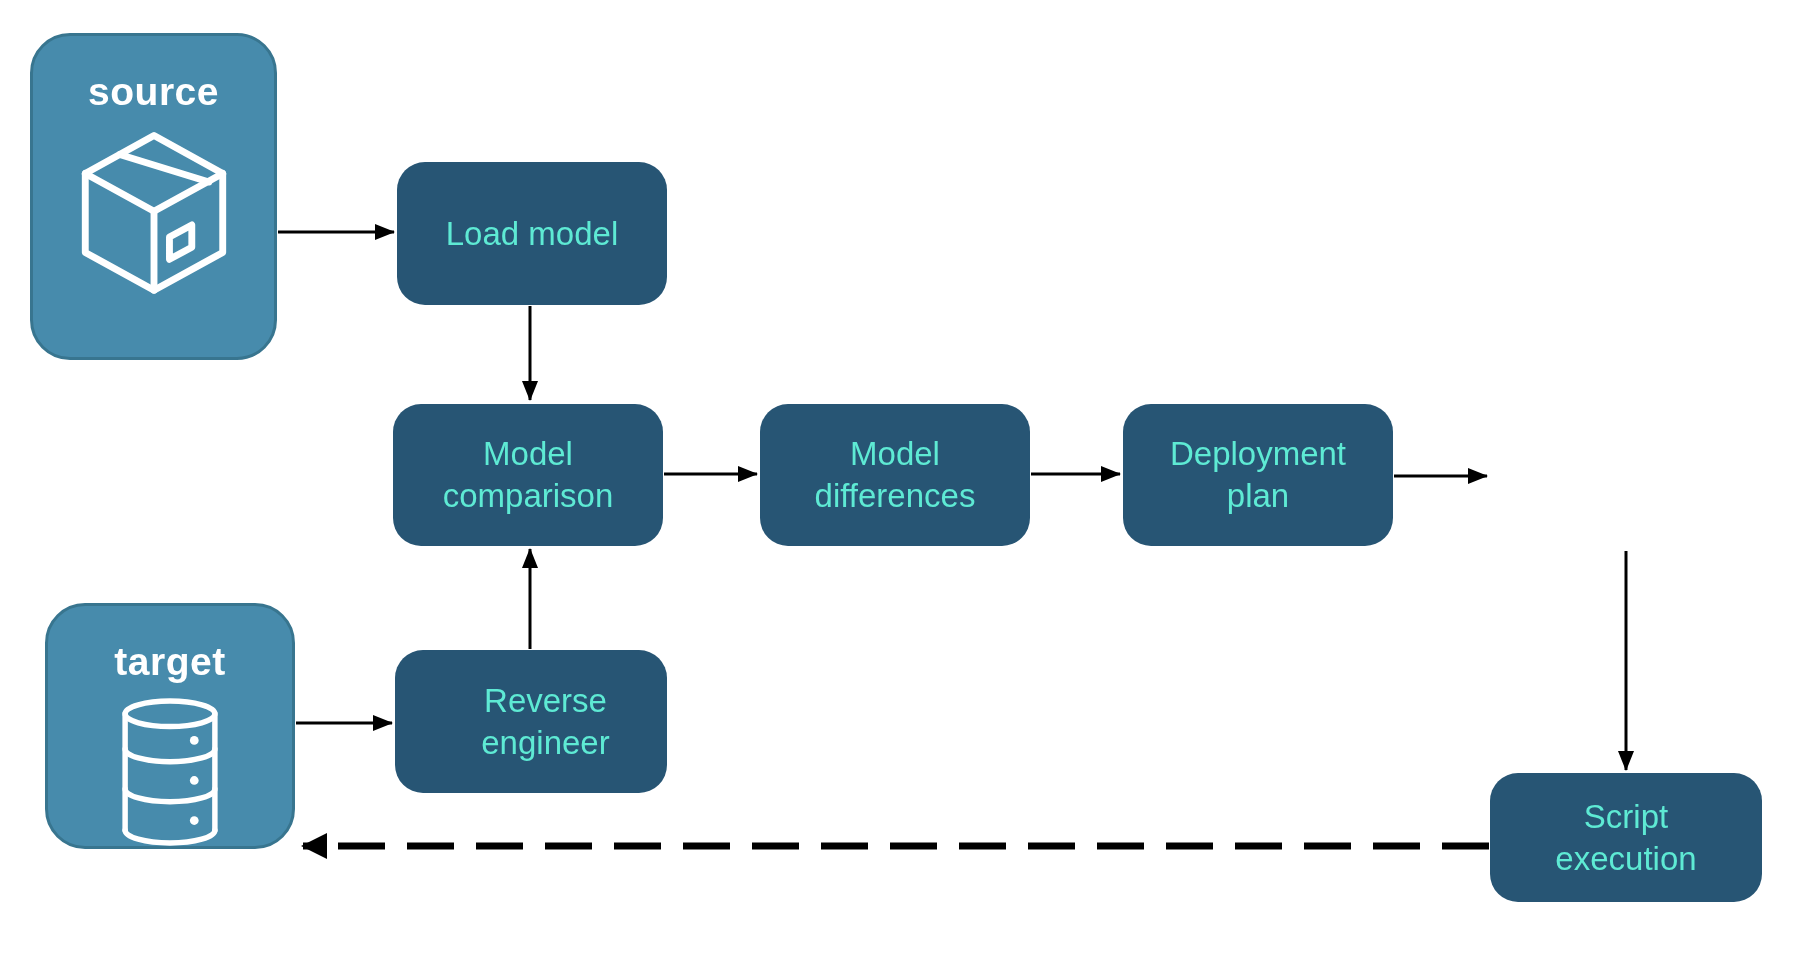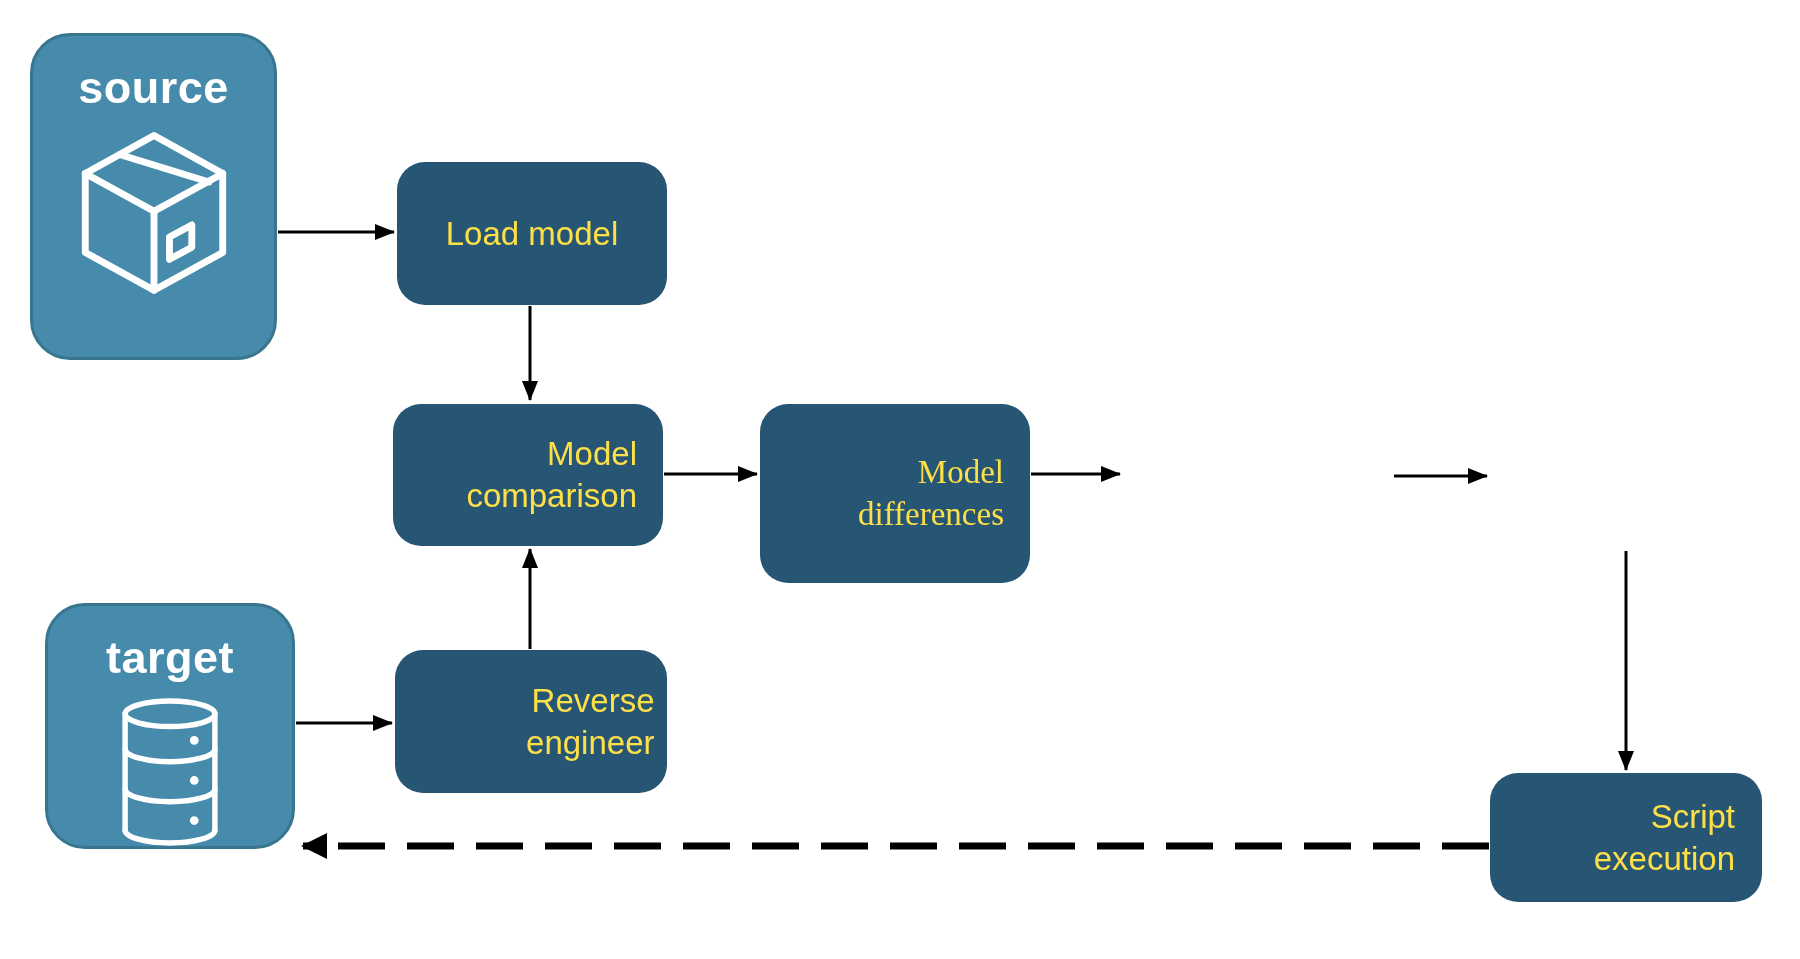--- a/index.html
+++ b/index.html
@@ -22,49 +22,49 @@
     box-sizing: border-box;
   }
   .node.process {
     background: #275574;
     border-radius: 28px;
     display: flex;
     align-items: center;
     justify-content: center;
   }
   .process-label {
-    color: #fde047;
+    color: #5eead4;
     font-size: 33px;
     font-weight: 400;
     line-height: 1.26;
-    text-align: right;
+    text-align: center;
     max-width: 218px;
   }
   .node.endpoint {
     background: #478bac;
     border: 3px solid #38758f;
     border-radius: 40px;
     display: flex;
     flex-direction: column;
     align-items: center;
   }
   .endpoint-label {
     color: #ffffff;
-    font-size: 45px;
+    font-size: 39px;
     font-weight: 700;
     letter-spacing: 0.5px;
     text-align: center;
-    margin-top: 26px;
+    margin-top: 34px;
   }
   .endpoint-icon { display: block; }
   #node-source   { left: 30px;   top: 33px;  width: 247px; height: 327px; }
   #node-target   { left: 45px;   top: 603px; width: 250px; height: 246px; }
   #node-load-model        { left: 397px;  top: 162px; width: 270px; height: 143px; }
   #node-model-comparison  { left: 393px;  top: 404px; width: 270px; height: 142px; }
-  #node-model-differences { left: 760px;  top: 404px; width: 270px; height: 179px; font-family: Liberation Serif, serif; }
+  #node-model-differences { left: 760px;  top: 404px; width: 270px; height: 142px; }
   #node-deployment-plan   { left: 1123px; top: 404px; width: 270px; height: 142px; }
   #node-script-generation { left: 1490px; top: 405px; width: 272px; height: 145px; }
   #node-reverse-engineer  { left: 395px;  top: 650px; width: 272px; height: 143px; padding-left: 29px; }
   #node-script-execution  { left: 1490px; top: 773px; width: 272px; height: 129px; }
   #icon-package  { margin-top: 13px; }
   #icon-database { margin-top: 14px; }
 </style>
 </head>
 <body>
 
@@ -121,20 +121,23 @@
   </div>
 
   <div class="node process" id="node-model-comparison">
     <div class="process-label">Model comparison</div>
   </div>
 
   <div class="node process" id="node-model-differences">
     <div class="process-label">Model differences</div>
   </div>
 
+  <div class="node process" id="node-deployment-plan">
+    <div class="process-label">Deployment plan</div>
+  </div>
 
 
   <div class="node process" id="node-reverse-engineer">
     <div class="process-label">Reverse engineer</div>
   </div>
 
   <div class="node process" id="node-script-execution">
     <div class="process-label">Script execution</div>
   </div>
 

